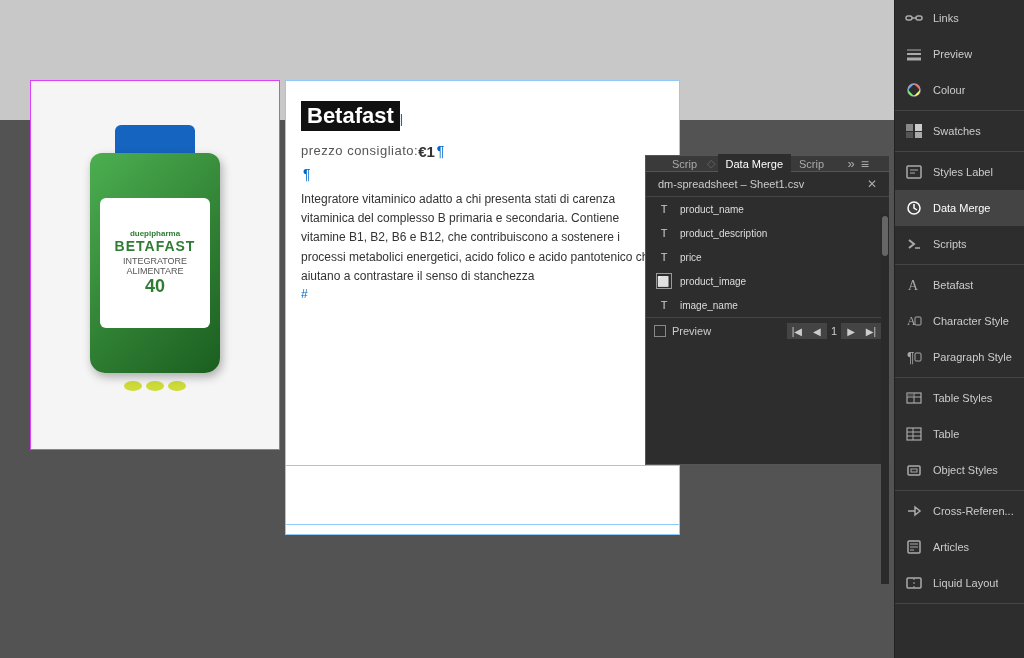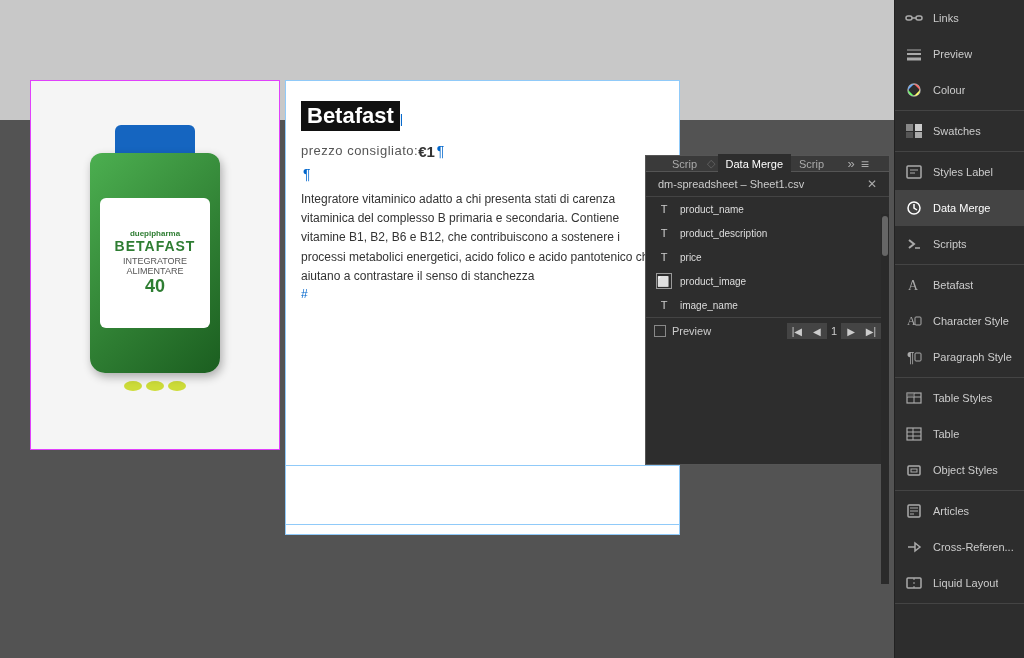--- a/index.html
+++ b/index.html
@@ -645,41 +645,41 @@
         </svg>
     </div>
     <span class="panel-item-label">Object Styles</span>
   </div>
 
   <div class="panel-divider"></div>
 
   <div class="panel-item">
     <div class="panel-item-icon">
       <svg width="18" height="16" viewBox="0 0 18 16">
+          <path d="M3 8 L10 8 L10 4 L15 8 L10 12 L10 8" fill="none" stroke="#aaa" stroke-width="1.5"></path>
+        </svg>
+    </div>
+    <span class="panel-item-label">Cross-Referen...</span>
+  </div>
+
+  <div class="panel-item">
+    <div class="panel-item-icon">
+      <svg width="18" height="16" viewBox="0 0 18 16">
           <rect x="3" y="2" width="12" height="12" rx="1" fill="none" stroke="#aaa" stroke-width="1.5"></rect>
           <line x1="5" y1="5" x2="13" y2="5" stroke="#aaa" stroke-width="1"></line>
           <line x1="5" y1="8" x2="13" y2="8" stroke="#aaa" stroke-width="1"></line>
           <line x1="5" y1="11" x2="9" y2="11" stroke="#aaa" stroke-width="1"></line>
         </svg>
     </div>
     <span class="panel-item-label">Articles</span>
   </div>
 
   <div class="panel-item">
     <div class="panel-item-icon">
       <svg width="18" height="16" viewBox="0 0 18 16">
-          <path d="M3 8 L10 8 L10 4 L15 8 L10 12 L10 8" fill="none" stroke="#aaa" stroke-width="1.5"></path>
-        </svg>
-    </div>
-    <span class="panel-item-label">Cross-Referen...</span>
-  </div>
-
-  <div class="panel-item">
-    <div class="panel-item-icon">
-      <svg width="18" height="16" viewBox="0 0 18 16">
           <rect x="2" y="3" width="14" height="10" rx="1" fill="none" stroke="#aaa" stroke-width="1.5"></rect>
           <line x1="9" y1="3" x2="9" y2="13" stroke="#aaa" stroke-width="1" stroke-dasharray="2,2"></line>
         </svg>
     </div>
     <span class="panel-item-label">Liquid Layout</span>
   </div>
 
   <div class="panel-divider"></div>
 
 </div>

